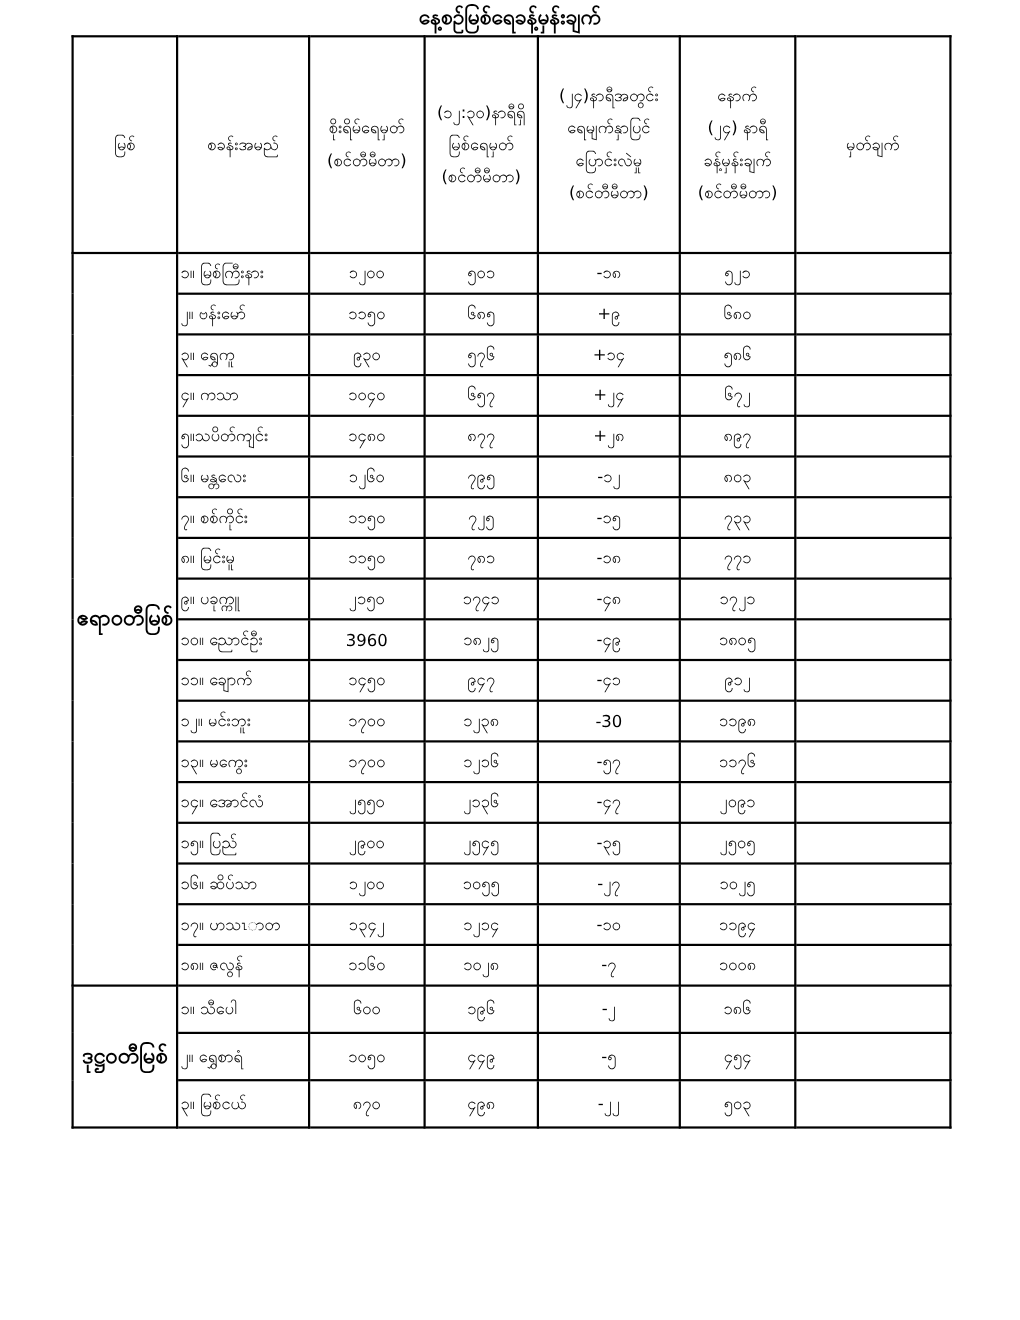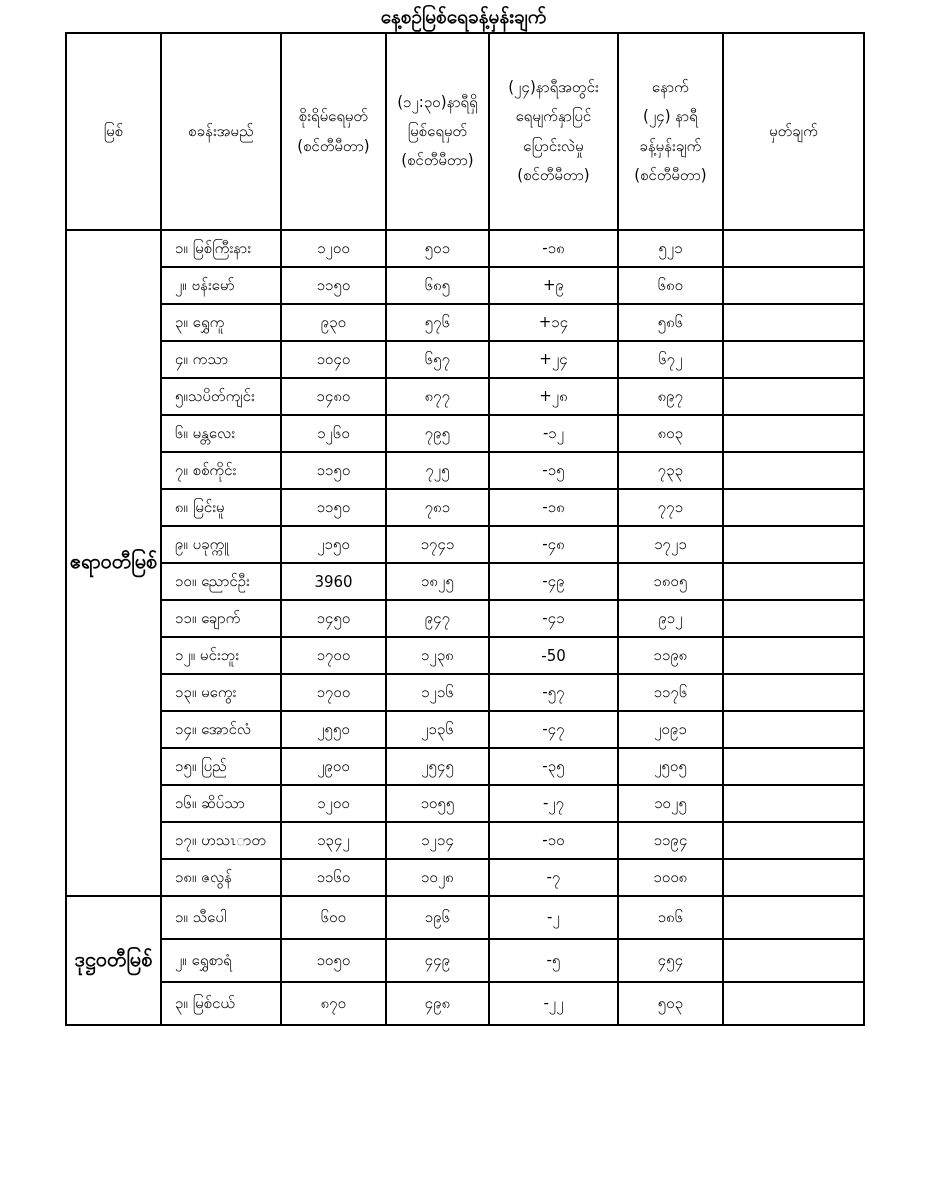--- a/index.html
+++ b/index.html
@@ -24,21 +24,21 @@
     border:2px solid #000;padding:0 3px;box-sizing:border-box;
     text-align:center;vertical-align:middle;
   }
   .river-table thead tr{height:197px;}
   .river-table th{
     font-weight:normal;font-size:15px;line-height:1.95;white-space:pre-line;
   }
   .river-table tbody td{font-size:15px;}
   .river-table tbody tr.g0{height:37px;}
   .river-table tbody tr.g1{height:43px;}
-  .river-table td.station{text-align:left;padding-left:13px;white-space:nowrap;}
+  .river-table td.station{text-align:left;padding-left:2px;white-space:nowrap;}
   .river-table td.river-group{font-weight:bold;font-size:20px;padding:0 1px;}
 </style>
 </head>
 <body>
 
 <div class="page">
 
 
   <div class="title-line">နေ့စဉ်မြစ်ရေခန့်မှန်းချက်</div>
 
@@ -160,21 +160,21 @@
           <td>၁၄၅၀</td>
           <td>၉၄၇</td>
           <td>-၄၁</td>
           <td>၉၁၂</td>
           <td></td>
         </tr>
         <tr class="g0">
           <td class="station">၁၂။ မင်းဘူး</td>
           <td>၁၇၀၀</td>
           <td>၁၂၃၈</td>
-          <td>-50</td>
+          <td>-30</td>
           <td>၁၁၉၈</td>
           <td></td>
         </tr>
         <tr class="g0">
           <td class="station">၁၃။ မကွေး</td>
           <td>၁၇၀၀</td>
           <td>၁၂၁၆</td>
           <td>-၅၇</td>
           <td>၁၁၇၆</td>
           <td></td>

